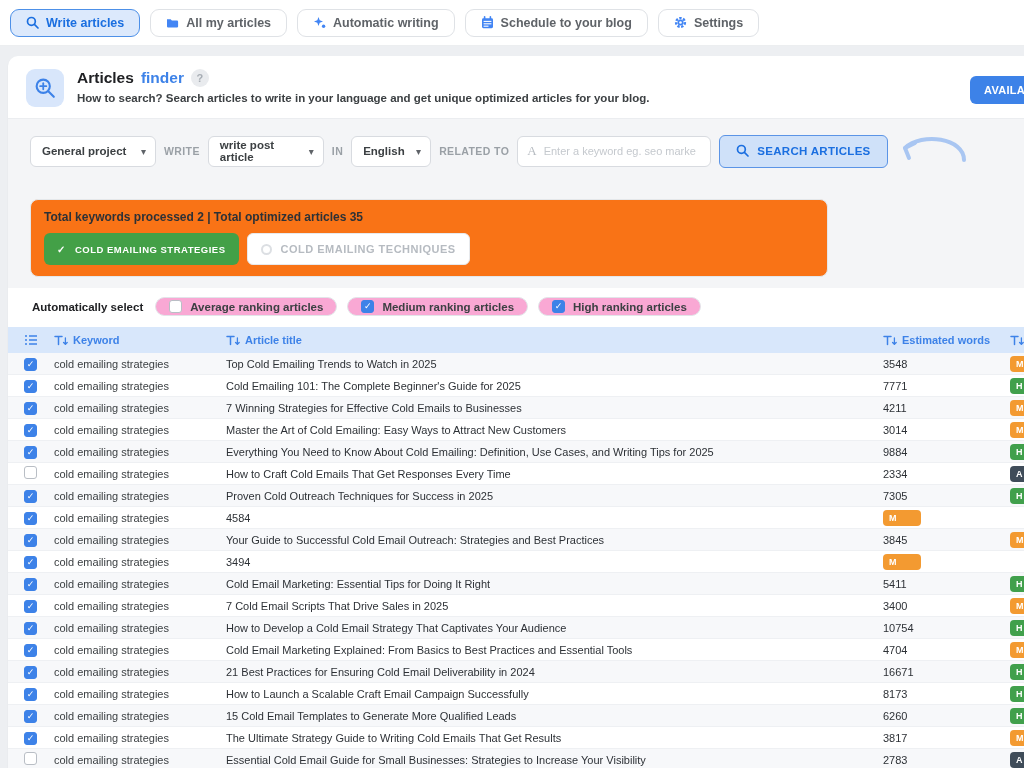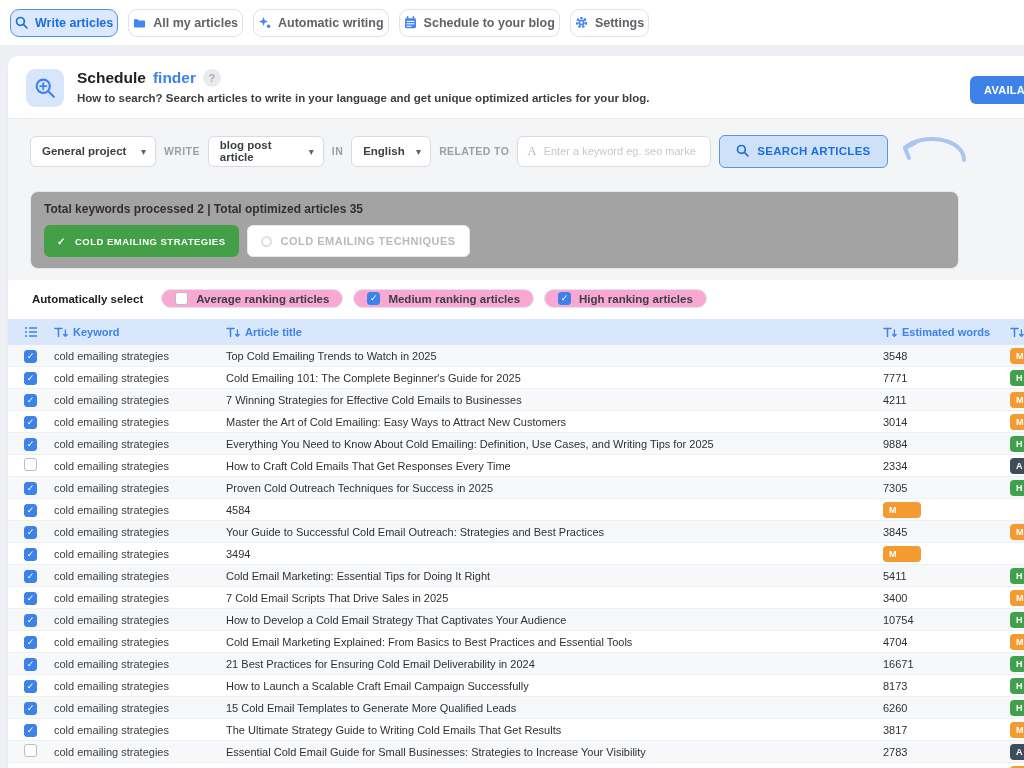--- a/index.html
+++ b/index.html
@@ -2,21 +2,21 @@
 <html><head>
 <meta charset="utf-8">
 <style>
   * { margin:0; padding:0; box-sizing:border-box; }
   html,body { width:1024px; height:768px; overflow:hidden; background:#edeff2;
               font-family:"Liberation Sans","DejaVu Sans",sans-serif; }
 
   
   .topnav { background:#fff; height:46px; display:flex; align-items:center; gap:10px;
             padding:0 10px; border-bottom:1px solid #eceef0; }
-  .tab { display:inline-flex; align-items:center; gap:7px; padding:6px 4px;
+  .tab { display:inline-flex; align-items:center; gap:7px; padding:6px 15px;
          border:1px solid #dfe2e6; border-radius:9px; background:#fff;
          font-size:12.5px; font-weight:700; color:#5f6368; cursor:pointer; white-space:nowrap; }
   .tab.active { background:#dcE9fc; border:1.5px solid #4d90e8; color:#1b6fe0; }
   .tab svg { display:block; }
 
   
   .card { position:absolute; left:8px; top:56px; width:1032px; background:#fff;
           border-radius:10px 10px 0 0; box-shadow:0 1px 2px rgba(0,0,0,.06); }
 
   .hdr { display:flex; align-items:flex-start; gap:13px; padding:13px 18px 11px; position:relative; }
@@ -43,36 +43,36 @@
   .kw-input { display:inline-flex; align-items:center; gap:7px; background:#fff;
               border:1px solid #d8dbe0; border-radius:6px; height:31px; width:194px; padding:0 9px; overflow:hidden; }
   .kw-a { color:#b7bcc2; font-size:13px; font-weight:400; font-family:"Liberation Serif",serif; }
   .kw-input input { border:none; outline:none; font-size:11px; color:#3c4043; width:100%; background:transparent; }
   .kw-input input::placeholder { color:#c5c9ce; }
   .search-btn { display:inline-flex; align-items:center; gap:8px; background:#cfe1f9;
                 border:1.5px solid #5b94e6; border-radius:6px; height:33px; padding:0 16px;
                 font-size:11.5px; font-weight:700; letter-spacing:.3px; color:#1b6fe0; cursor:pointer; white-space:nowrap; }
   .arrow-annot { margin-left:2px; flex:none; }
 
-  .stats-card { margin-top:19px; background:#a3a3a3; border:1px solid #e4e7ea; border-radius:8px;
-                width:929px; padding:10px 13px 11px; }
+  .stats-card { margin-top:27px; background:#f97316; border:1px solid #e4e7ea; border-radius:8px;
+                width:798px; padding:10px 13px 11px; }
   .stats-line { font-size:12px; font-weight:700; color:#2d3136; }
   .tags { display:flex; gap:8px; margin-top:9px; }
   .tag-on { display:inline-flex; align-items:center; gap:9px; background:#43a047; color:#fff;
             border:none; border-radius:6px; padding:6px 13px; font-size:9.5px; font-weight:700;
             letter-spacing:.5px; cursor:pointer; }
   .tag-on .chk { font-size:10px; }
   .tag-off { display:inline-flex; align-items:center; gap:9px; background:#fff; color:#b6bbc1;
              border:1px solid #e7e9ec; border-radius:6px; padding:9px 13px; font-size:11px;
              font-weight:700; letter-spacing:.5px; cursor:pointer; }
   .ring { width:11px; height:11px; border:2px solid #dcdfe3; border-radius:50%; }
 
   
   .filter-row { display:flex; align-items:center; gap:10px; padding:9px 16px 11px 24px; background:#fff; }
-  .filter-label { font-size:11.5px; font-weight:700; color:#202124; margin-right:8px; }
+  .filter-label { font-size:11.5px; font-weight:700; color:#202124; margin-right:2px; }
   .pill { display:inline-flex; align-items:center; gap:8px; border:1px solid #e2e5e9;
           border-radius:16px; padding:2px 13px; background:#f9a8d4; cursor:pointer;text-align:center; }
   .pill span.txt { font-size:11.5px; font-weight:700; color:#3c4043; }
 
   .cbx { width:13px; height:13px; border:1.5px solid #b9bec5; border-radius:3px; background:#fff;
          display:inline-flex; align-items:center; justify-content:center; flex:none;
          font-size:9px; color:#fff; line-height:1; }
   .cbx.on { background:#3d82e8; border-color:#3d82e8; }
   .cbx.on::after { content:"\2713"; font-weight:700; }
 
@@ -155,38 +155,38 @@
     <div class="zoom-box">
       <svg width="22" height="22" viewBox="0 0 20 20">
           <circle cx="8.4" cy="8.4" r="6" fill="none" stroke="#3d82e8" stroke-width="1.9"></circle>
           <line x1="13" y1="13" x2="18" y2="18" stroke="#3d82e8" stroke-width="1.9" stroke-linecap="round"></line>
           <line x1="8.4" y1="5.6" x2="8.4" y2="11.2" stroke="#3d82e8" stroke-width="1.6" stroke-linecap="round"></line>
           <line x1="5.6" y1="8.4" x2="11.2" y2="8.4" stroke="#3d82e8" stroke-width="1.6" stroke-linecap="round"></line>
         </svg>
     </div>
     <div>
       <div class="title-line">
-        <span class="title-main">Schedule</span>
+        <span class="title-main">Articles</span>
         <span class="title-accent">finder</span>
         <span class="help">?</span>
       </div>
       <div class="subtitle">How to search? Search articles to write in your language and get unique optimized articles for your blog.</div>
     </div>
     <button class="avail-btn">AVAILABLE</button>
   </div>
 
   <div class="search-band">
     <div class="search-row">
       <div class="sel" style="width:126px">
         <span>General project</span>
         <span class="chev">▾</span>
       </div>
       <span class="lbl">WRITE</span>
       <div class="sel" style="width:116px">
-        <span>blog post article</span>
+        <span>write post article</span>
         <span class="chev">▾</span>
       </div>
       <span class="lbl">IN</span>
       <div class="sel" style="width:80px">
         <span>English</span>
         <span class="chev">▾</span>
       </div>
       <span class="lbl">RELATED TO</span>
       <div class="kw-input">
         <span class="kw-a">A</span>

